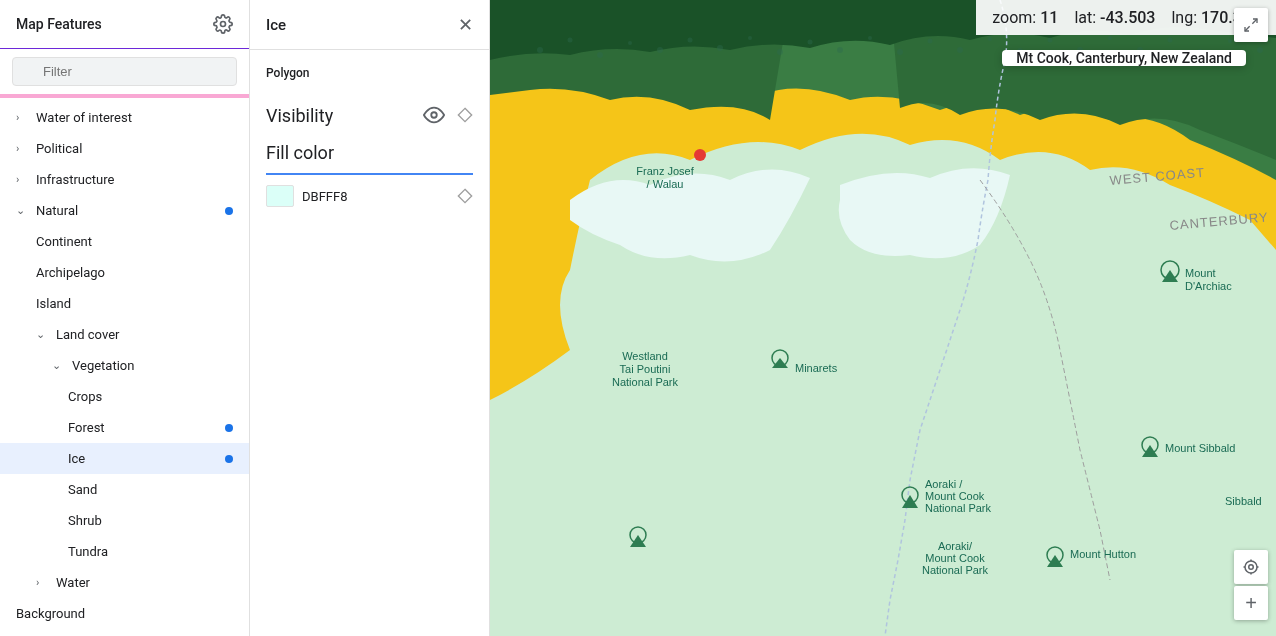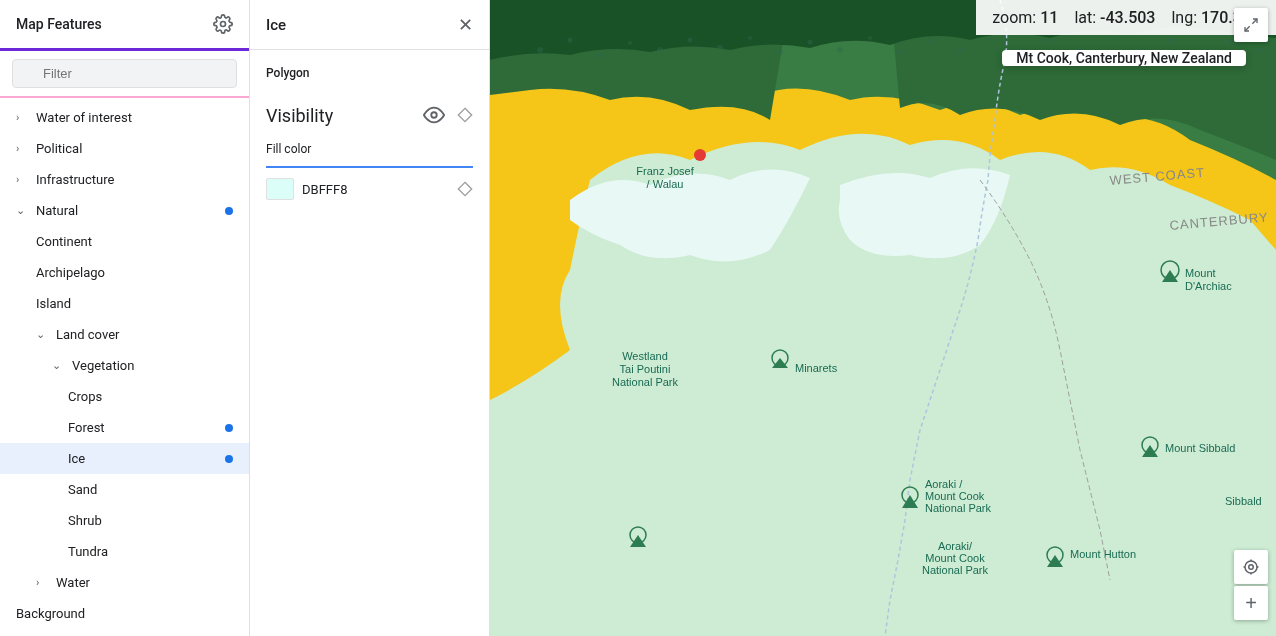--- a/index.html
+++ b/index.html
@@ -14,36 +14,36 @@
       display: flex;
       flex-direction: column;
       height: 636px;
       overflow-y: auto;
     }
     .left-header {
       display: flex;
       align-items: center;
       justify-content: space-between;
       padding: 14px 16px;
-      border-bottom: 3px solid #6d28d9;
+      border-bottom: 1px solid #6d28d9;
     }
     .left-header-title {
       font-size: 14px;
       font-weight: 500;
       color: #202124;
     }
     .gear-icon {
       width: 20px;
       height: 20px;
       cursor: pointer;
       color: #5f6368;
     }
     .filter-bar {
       padding: 8px 12px;
-      border-bottom: 2px solid #f9a8d4;
+      border-bottom: 4px solid #f9a8d4;
     }
     .filter-input {
       width: 100%;
       padding: 6px 10px 6px 30px;
       border: 1px solid #e0e0e0;
       border-radius: 4px;
       background: #f1f3f4;
       font-size: 13px;
       color: #5f6368;
       outline: none;
@@ -153,21 +153,21 @@
     }
     .diamond-icon {
       width: 16px;
       height: 16px;
       color: #5f6368;
     }
     .fill-color-row {
       margin-bottom: 12px;
     }
     .fill-label {
-      font-size: 12px;
+      font-size: 18px;
       color: #202124;
       margin-bottom: 10px;
     }
     .fill-color-line {
       height: 2px;
       background: #4285f4;
       margin-bottom: 10px;
     }
     .color-input-row {
       display: flex;

